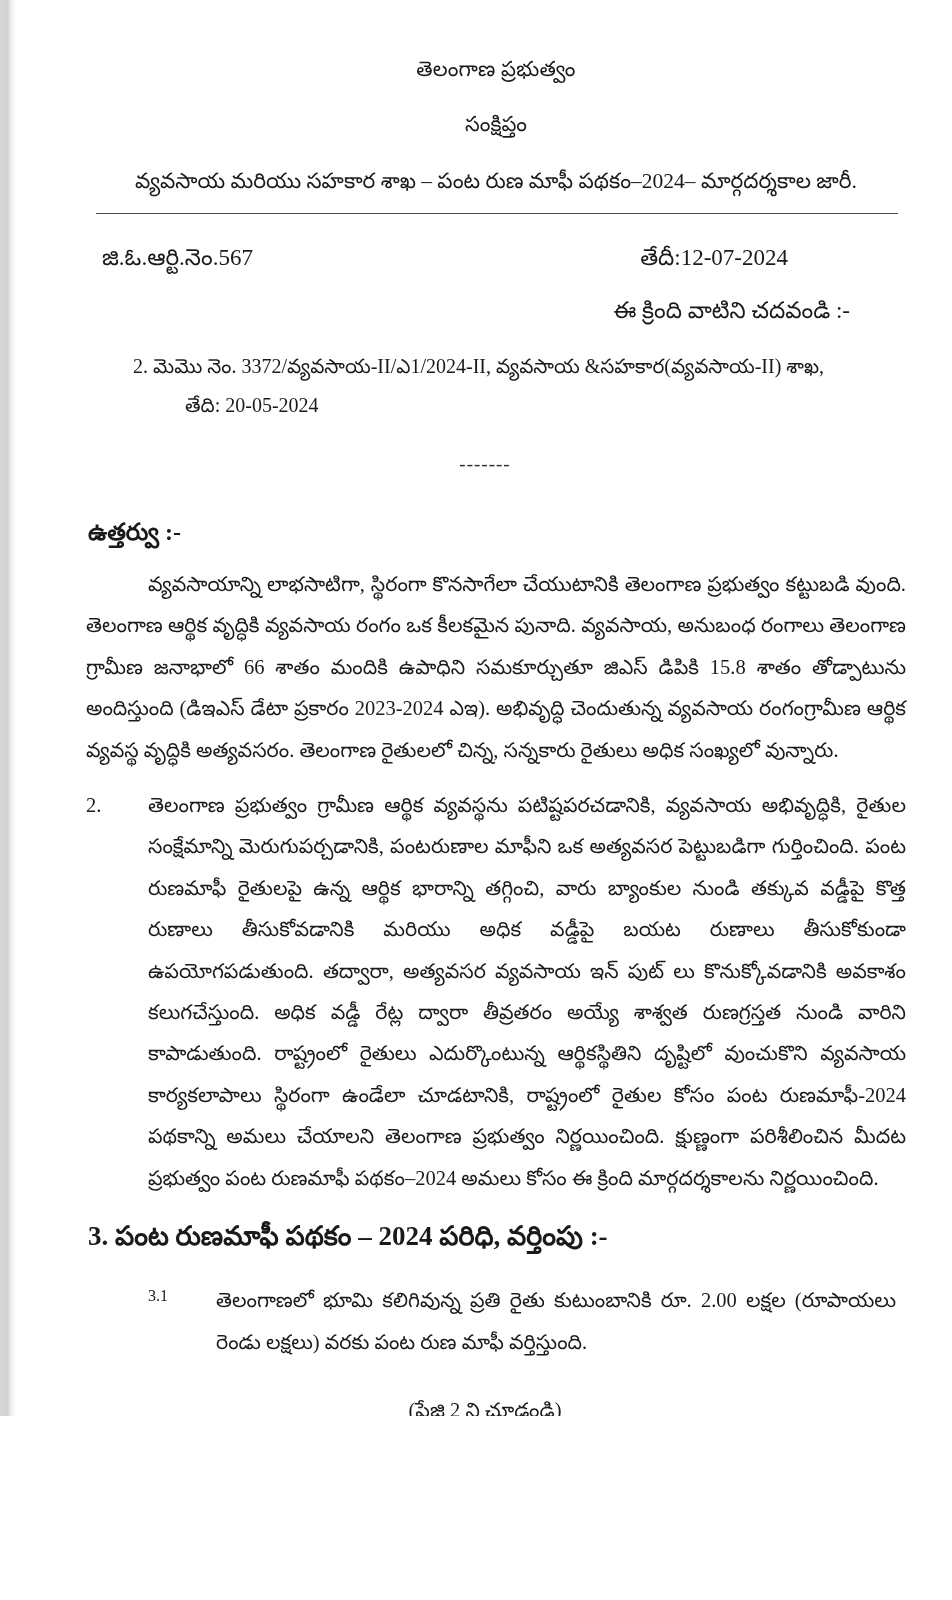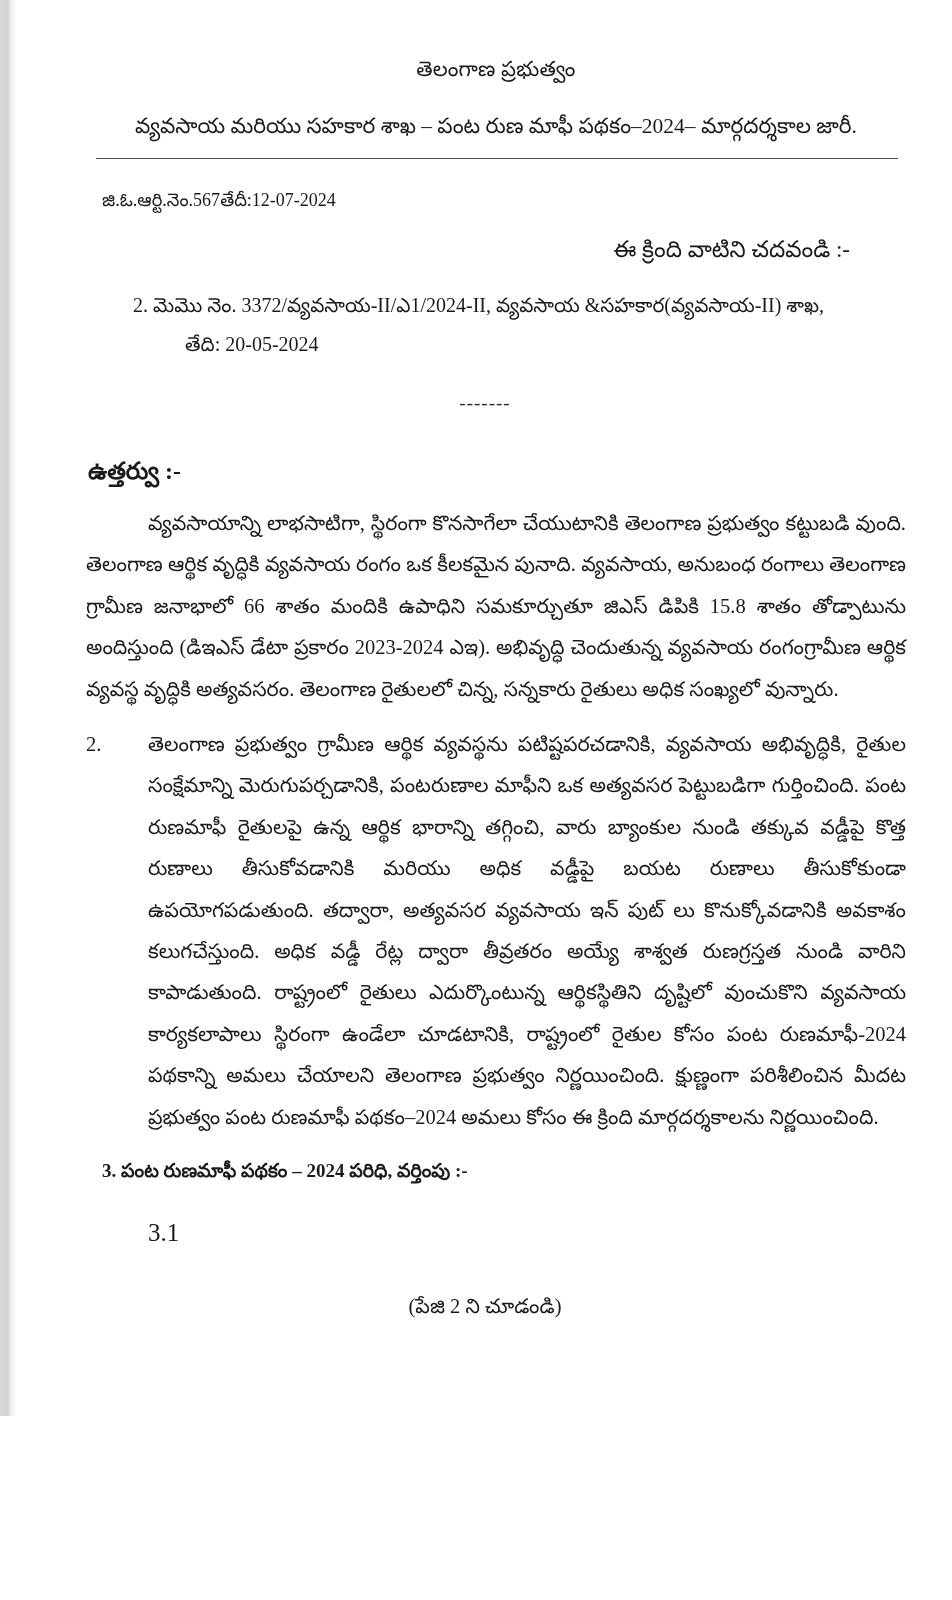--- a/index.html
+++ b/index.html
@@ -68,23 +68,23 @@
   }
   .dept-line {
     font-size: 21.5px;
     font-weight: bold;
     padding-top: 17px;
     letter-spacing: .1px;
   }
 
   .go-row {
     display: flex;
-    justify-content: flex-start;
+    justify-content: space-between;
     align-items: baseline;
-    font-size: 18px;
+    font-size: 23px;
     padding-top: 31px;
   }
   .go-row .go-no { padding-left: 16px; }
   .go-row .go-date { padding-right: 118px; }
 
   .read-line {
     font-size: 23px;
     padding-top: 22px;
     padding-right: 56px;
   }
@@ -144,36 +144,35 @@
   }
   .num-para .txt {
     flex: 1 1 auto;
     font-size: 20.5px;
     line-height: 2.02;
     text-align: justify;
     text-justify: inter-word;
   }
 
   .section-head {
-    font-size: 19px;
+    font-size: 27px;
     font-weight: bold;
     padding-top: 22px;
     padding-left: 2px;
-    margin-left: 14px;
   }
 
   .sub-para {
     display: flex;
     padding-top: 22px;
     padding-left: 62px;
     padding-right: 10px;
   }
   .sub-para .sub-num {
     flex: 0 0 68px;
-    font-size: 25px;
+    font-size: 16px;
     line-height: 2.02;
   }
   .sub-para .sub-txt {
     flex: 1 1 auto;
     font-size: 20.5px;
     line-height: 2.02;
     text-align: justify;
     text-justify: inter-word;
   }
 
@@ -189,20 +188,21 @@
 
 <div id="page">
 
   <div id="scan-gutter"></div>
   <div id="scan-gutter-edge"></div>
 
   <div id="sheet">
 
     <div class="hdr-title t-center">తెలంగాణ ప్రభుత్వం</div>
 
+    <div class="hdr-sub t-center">సంక్షిప్తం</div>
 
     <div class="hdr-subject t-center">వ్యవసాయ మరియు సహకార శాఖ – పంట రుణ మాఫీ పథకం–2024– మార్గదర్శకాల జారీ.</div>
 
     <hr class="rule">
 
 
     <div class="go-row">
       <span class="go-no">జి.ఓ.ఆర్టి.నెం.567</span>
       <span class="go-date">తేదీ:12-07-2024</span>
     </div>
@@ -225,18 +225,19 @@
 
     <div class="num-para">
       <div class="num">2.</div>
       <div class="txt">తెలంగాణ ప్రభుత్వం గ్రామీణ ఆర్థిక వ్యవస్థను పటిష్టపరచడానికి, వ్యవసాయ అభివృద్ధికి, రైతుల సంక్షేమాన్ని మెరుగుపర్చడానికి, పంటరుణాల మాఫీని ఒక అత్యవసర పెట్టుబడిగా గుర్తించింది. పంట రుణమాఫీ రైతులపై ఉన్న ఆర్థిక భారాన్ని తగ్గించి, వారు బ్యాంకుల నుండి తక్కువ వడ్డీపై కొత్త రుణాలు తీసుకోవడానికి మరియు అధిక వడ్డీపై బయట రుణాలు తీసుకోకుండా ఉపయోగపడుతుంది. తద్వారా, అత్యవసర వ్యవసాయ ఇన్ పుట్ లు కొనుక్కోవడానికి అవకాశం కలుగచేస్తుంది. అధిక వడ్డీ రేట్ల ద్వారా తీవ్రతరం అయ్యే శాశ్వత రుణగ్రస్తత నుండి వారిని కాపాడుతుంది. రాష్ట్రంలో రైతులు ఎదుర్కొంటున్న ఆర్థికస్థితిని దృష్టిలో వుంచుకొని వ్యవసాయ కార్యకలాపాలు స్థిరంగా ఉండేలా చూడటానికి, రాష్ట్రంలో రైతుల కోసం పంట రుణమాఫీ-2024 పథకాన్ని అమలు చేయాలని తెలంగాణ ప్రభుత్వం నిర్ణయించింది. క్షుణ్ణంగా పరిశీలించిన మీదట ప్రభుత్వం పంట రుణమాఫీ పథకం–2024 అమలు కోసం ఈ క్రింది మార్గదర్శకాలను నిర్ణయించింది.</div>
     </div>
 
     <div class="section-head">3. పంట రుణమాఫీ పథకం – 2024 పరిధి, వర్తింపు :-</div>
 
     <div class="sub-para">
       <div class="sub-num">3.1</div>
+      <div class="sub-txt">తెలంగాణలో భూమి కలిగివున్న ప్రతి రైతు కుటుంబానికి రూ. 2.00 లక్షల (రూపాయలు రెండు లక్షలు) వరకు పంట రుణ మాఫీ వర్తిస్తుంది.</div>
     </div>
 
     <div class="footer-note">(పేజి 2 ని చూడండి)</div>
 
   </div>
 </div>
 
 </body></html>

